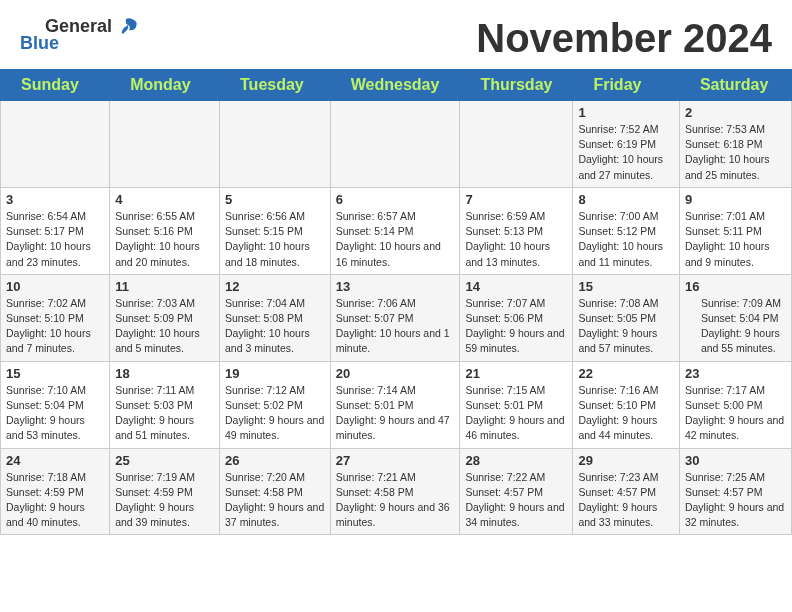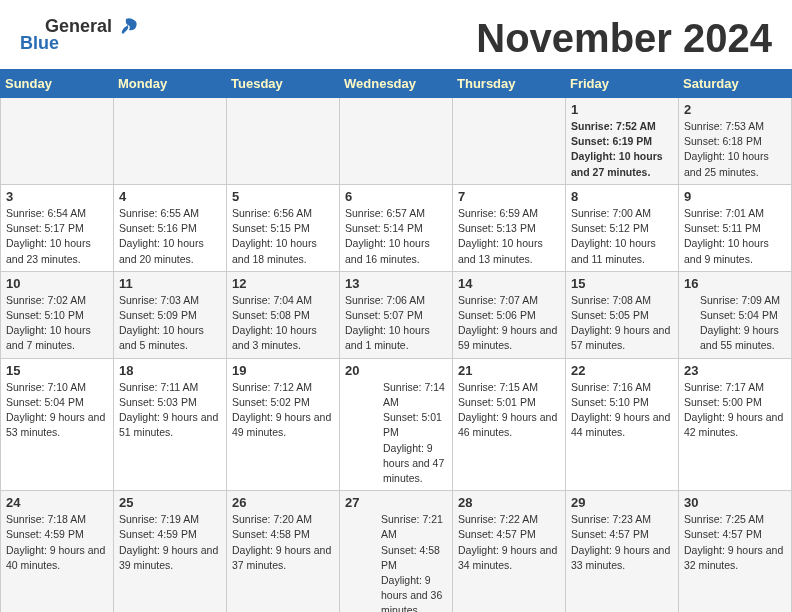--- a/index.html
+++ b/index.html
@@ -38,24 +38,24 @@
       font-size: 14px;
       color: #333;
     }
     .calendar {
       width: 100%;
       border-collapse: collapse;
       margin: 0 0 0 0;
     }
     .calendar th {
       background: #2a6db5;
-      color: #fef9c3;
-      font-size: 13px;
+      color: #bef264;
+      font-size: 16px;
       font-weight: bold;
-      padding: 6px 4px;
+      padding: 6px 20px;
       text-align: left;
       border: 1px solid #2a6db5;
     }
     .calendar td {
       border: 1px solid #ccc;
       vertical-align: top;
       padding: 4px 5px;
       width: 113px;
       min-height: 80px;
       font-size: 11px;
@@ -123,21 +123,21 @@
   </thead>
   <tbody id="calendar-body">
   <tr class="row-odd">
         <td class="empty-cell"></td>
         <td class="empty-cell"></td>
         <td class="empty-cell"></td>
         <td class="empty-cell"></td>
         <td class="empty-cell"></td>
         <td>
           <span class="day-num">1</span>
-          <div class="day-info" style="white-space: pre-line; font-weight: bold;">Sunrise: 7:52 AM
+          <div class="day-info" style="white-space: pre-line;">Sunrise: 7:52 AM
 Sunset: 6:19 PM
 Daylight: 10 hours and 27 minutes.</div>
         </td>
         <td>
           <span class="day-num">2</span>
           <div class="day-info" style="white-space: pre-line;">Sunrise: 7:53 AM
 Sunset: 6:18 PM
 Daylight: 10 hours and 25 minutes.</div>
         </td>
       </tr>
@@ -243,21 +243,21 @@
 Daylight: 9 hours and 51 minutes.</div>
         </td>
         <td>
           <span class="day-num">19</span>
           <div class="day-info" style="white-space: pre-line;">Sunrise: 7:12 AM
 Sunset: 5:02 PM
 Daylight: 9 hours and 49 minutes.</div>
         </td>
         <td>
           <span class="day-num">20</span>
-          <div class="day-info" style="white-space: pre-line; margin-left: 38px;">Sunrise: 7:14 AM
+          <div class="day-info" style="white-space: pre-line;">Sunrise: 7:14 AM
 Sunset: 5:01 PM
 Daylight: 9 hours and 47 minutes.</div>
         </td>
         <td>
           <span class="day-num">21</span>
           <div class="day-info" style="white-space: pre-line;">Sunrise: 7:15 AM
 Sunset: 5:01 PM
 Daylight: 9 hours and 46 minutes.</div>
         </td>
         <td>
@@ -287,21 +287,21 @@
 Daylight: 9 hours and 39 minutes.</div>
         </td>
         <td>
           <span class="day-num">26</span>
           <div class="day-info" style="white-space: pre-line;">Sunrise: 7:20 AM
 Sunset: 4:58 PM
 Daylight: 9 hours and 37 minutes.</div>
         </td>
         <td>
           <span class="day-num">27</span>
-          <div class="day-info" style="white-space: pre-line; margin-left: 36px;">Sunrise: 7:21 AM
+          <div class="day-info" style="white-space: pre-line;">Sunrise: 7:21 AM
 Sunset: 4:58 PM
 Daylight: 9 hours and 36 minutes.</div>
         </td>
         <td>
           <span class="day-num">28</span>
           <div class="day-info" style="white-space: pre-line;">Sunrise: 7:22 AM
 Sunset: 4:57 PM
 Daylight: 9 hours and 34 minutes.</div>
         </td>
         <td>

